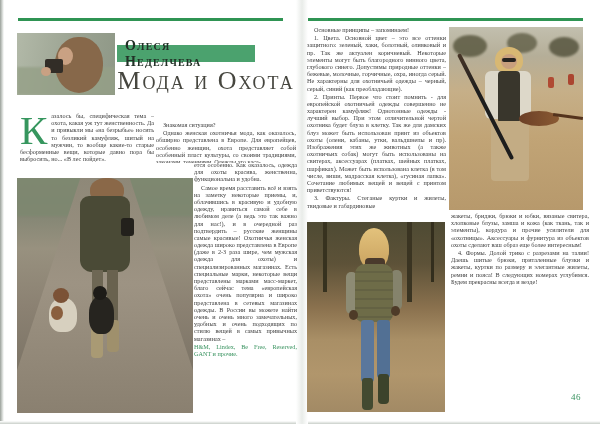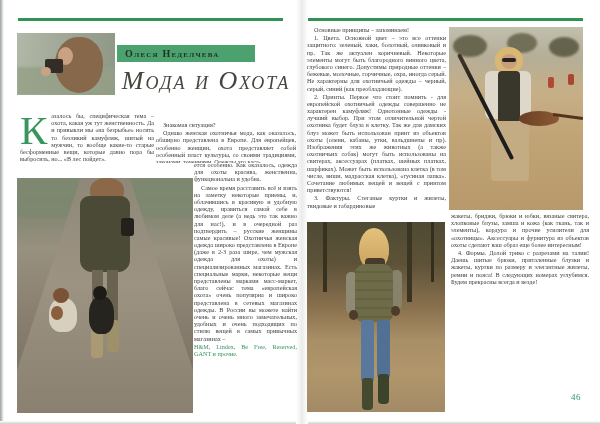--- a/index.html
+++ b/index.html
@@ -10,21 +10,21 @@
   .edge-bottom{position:absolute;left:0;bottom:0;width:100%;height:3px;
                background:linear-gradient(0deg,#c9cfc9,#ffffff);}
   .gutter{position:absolute;left:296px;top:0;width:12px;height:100%;
           background:linear-gradient(90deg,#ffffff,#e9ece9 50%,#ffffff);}
   .rule{position:absolute;height:3px;}
   .photo{position:absolute;overflow:hidden;}
   .ph{position:absolute;}
   .banner{position:absolute;display:flex;align-items:center;padding:0 8px;
           font-variant:small-caps;letter-spacing:1.2px;font-weight:bold;}
   .title{position:absolute;font-variant:small-caps;letter-spacing:2px;
-         text-align:center;font-weight:normal;font-style:italic;}
+         text-align:center;font-weight:normal;}
   .btxt{position:absolute;font-size:6.2px;line-height:1.16;text-align:justify;overflow:hidden;}
   .btxt p{margin:0 0 1px 0;}
   .btxt p.ind{text-indent:7px;}
   .dropcap{float:left;font-size:41px;line-height:32px;padding:2px 4px 0 0;
            font-family:"Liberation Serif",serif;}
   .green-text{font-weight:normal;}
   .pagenum{position:absolute;font-size:9px;letter-spacing:0.5px;}
   .blur1{filter:blur(1px);}
   .blur05{filter:blur(0.6px);}
 </style>
@@ -40,21 +40,21 @@
   <div class="rule" style="left:18px;top:18px;width:265px;background:#2f9453;"></div>
 
   <div class="photo" style="left:17px;top:33px;width:98px;height:62px;background:linear-gradient(100deg,#b2b9a8,#9ba392 55%,#8e9786);">
     <div class="ph blur1" style="left:0;bottom:0;width:100%;height:45%;background:#95a087;opacity:.8;"></div>
     <div class="ph" style="right:12px;top:4px;width:48px;height:56px;background:#87684a;border-radius:48% 46% 50% 50%;"></div>
     <div class="ph" style="right:42px;top:14px;width:15px;height:18px;background:#c9a183;border-radius:50%;"></div>
     <div class="ph" style="left:28px;top:26px;width:18px;height:14px;background:#322d27;border-radius:2px;"></div>
     <div class="ph" style="left:24px;top:34px;width:10px;height:9px;background:#c9a183;border-radius:50%;"></div>
   </div>
 
-  <div class="banner" style="left:117px;top:45px;width:122px;height:17px;background:#4ba26e;color:#223127;font-size:10px;">
+  <div class="banner" style="left:117px;top:45px;width:122px;height:17px;background:#4ba26e;color:#223127;font-size:14px;">
     <span>Олеся Неделчева</span>
   </div>
 
   <div class="title" style="left:116px;top:66px;width:180px;font-size:26px;color:#46463f;">Мода и Охота</div>
 
   <div class="btxt" style="left:20px;top:112px;width:134px;height:64px;">
     <p><span class="dropcap" style="color:#36965e;">К</span><span>азалось бы, специфическая тема – охота, какая уж тут женственность. Да и привыкли мы «на безрыбье» носить то безликий камуфляж, шитый на мужчин, то вообще какие-то старые бесформенные вещи, которые давно пора бы выбросить, но... «В лес пойдет».</span></p>
   </div>
 
   <div class="btxt" style="left:156px;top:121px;width:140px;height:42px;">

